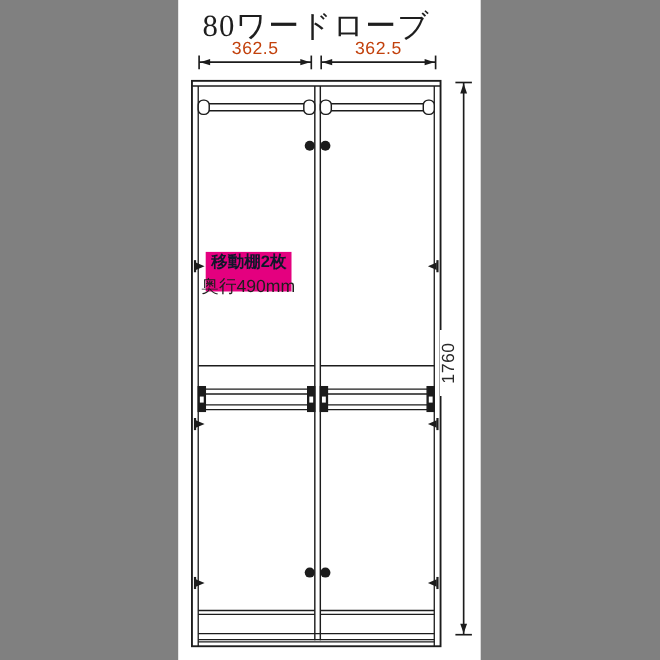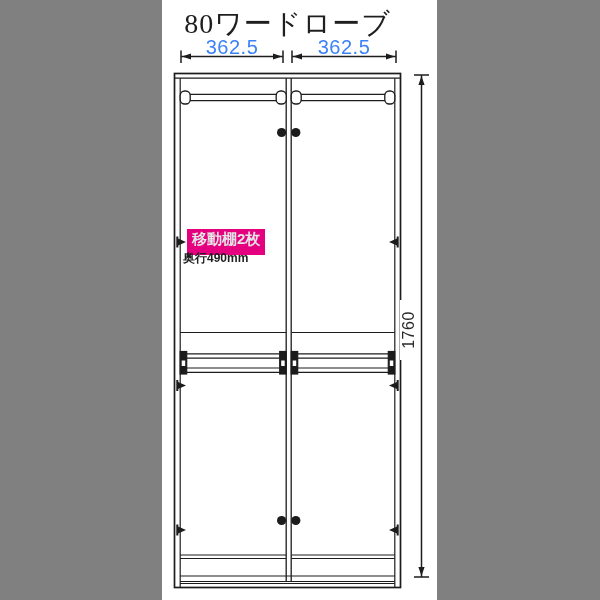--- a/index.html
+++ b/index.html
@@ -8,39 +8,39 @@
     position:relative;width:600px;height:600px;background:#ffffff;overflow:hidden;
   }
   .band{position:absolute;top:0;height:600px;}
   #band-left{left:0;width:162px;}
   #band-right{left:437px;width:163px;}
   #title{
     position:absolute;left:174px;top:5px;width:227px;text-align:center;
     font-size:28px;color:#1e1e1e;letter-spacing:1px;white-space:nowrap;font-family:Liberation Serif, serif;
   }
   .dim-label{
-    position:absolute;top:36px;font-size:20px;color:#3b82f6;text-align:center;
+    position:absolute;top:36px;font-size:16px;color:#c2410c;text-align:center;
     letter-spacing:0.5px;white-space:nowrap;
   }
   #dim-left{left:180px;width:104px;}
   #dim-right{left:291px;width:106px;}
   #dim-height{
     position:absolute;left:380px;top:320px;width:60px;height:20px;
     text-align:center;font-size:16px;color:#2a2a2a;
     transform:rotate(-90deg);transform-origin:center;letter-spacing:0.5px;
     background:#fff;
   }
   #drawing{position:absolute;left:0;top:0;}
   .note{position:absolute;color:#1e1e1e;white-space:nowrap;}
   #note-hanger{left:185px;top:211px;font-size:13px;}
   #note-shelves{
-    left:187px;top:229px;font-size:15px;font-weight:bold;color:#e5e5e5;
-    padding:1px 5px 8px 5px;line-height:17px;
+    left:187px;top:229px;font-size:15px;font-weight:bold;color:#0f172a;
+    padding:1px 5px 18px 5px;line-height:17px;
   }
-  #note-depth{left:183px;top:250px;font-size:12px;font-weight:bold;}
+  #note-depth{left:183px;top:250px;font-size:16px;}
 </style>
 </head>
 <body>
 
 <div id="canvas">
 
   <div id="band-left" class="band" style="background: rgb(128, 128, 128);"></div>
   <div id="band-right" class="band" style="background: rgb(128, 128, 128);"></div>
 
   <div id="title">80ワードローブ</div>

